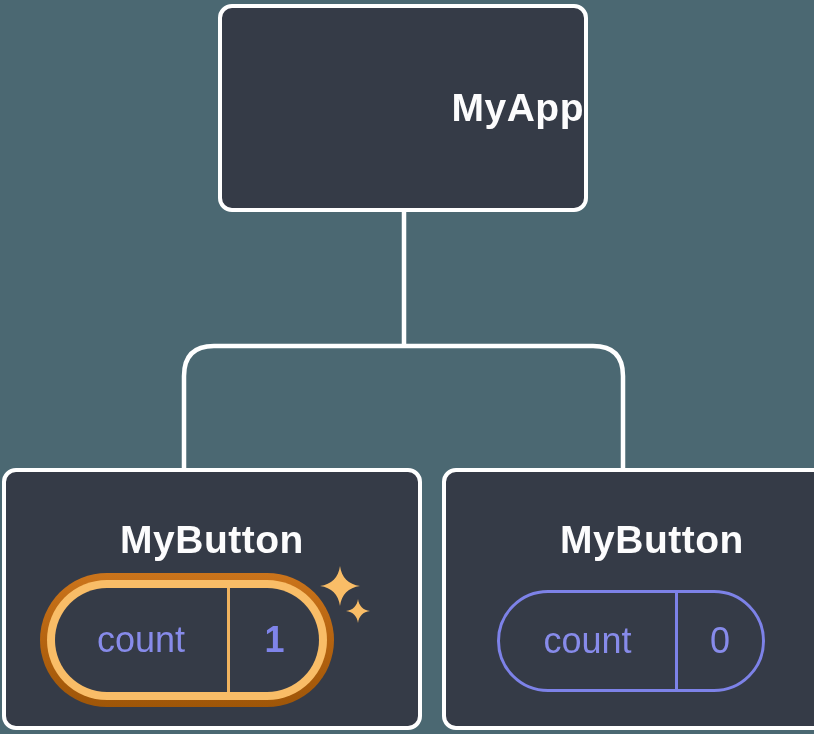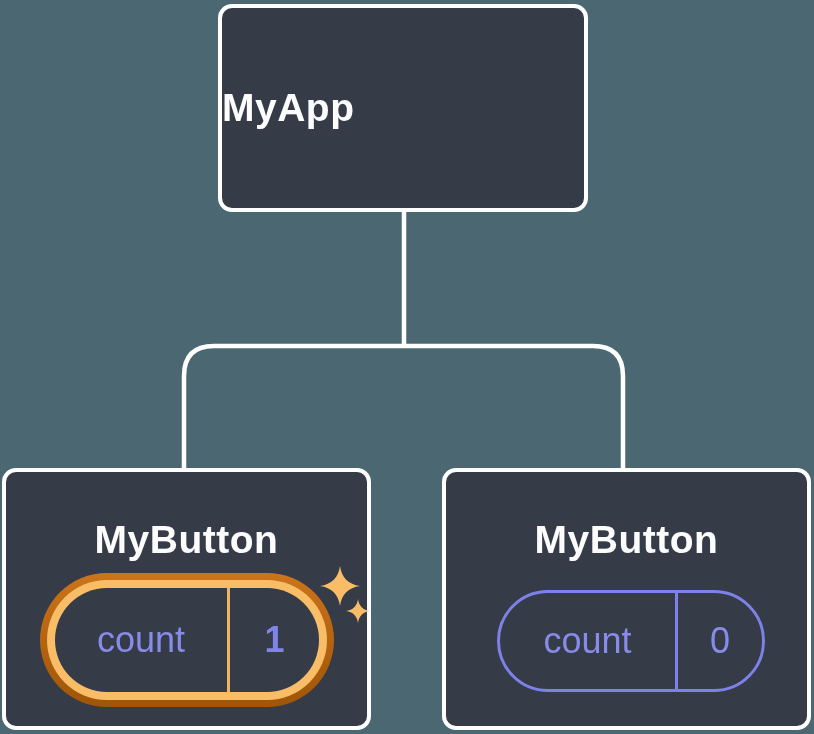--- a/index.html
+++ b/index.html
@@ -30,37 +30,37 @@
     border-radius: 14px;
     box-sizing: border-box;
   }
   .node-root {
     left: 218px;
     top: 4px;
     width: 370px;
     height: 208px;
     display: flex;
     align-items: center;
-    justify-content: flex-start;
+    justify-content: flex-end;
   }
   .node-root .node-label {
     position: static;
   }
   .node-label {
     position: absolute;
     left: 0;
     right: 0;
     text-align: center;
     color: #fcfcfd;
     font-size: 39px;
     font-weight: 600;
     letter-spacing: 0.5px;
   }
   .node-child {
-    width: 369px;
+    width: 420px;
     height: 262px;
     top: 468px;
   }
   .node-child .node-label {
     top: 46px;
   }
   .node-child-left { left: 2px; }
   .node-child-right { left: 442px; }
 
   

